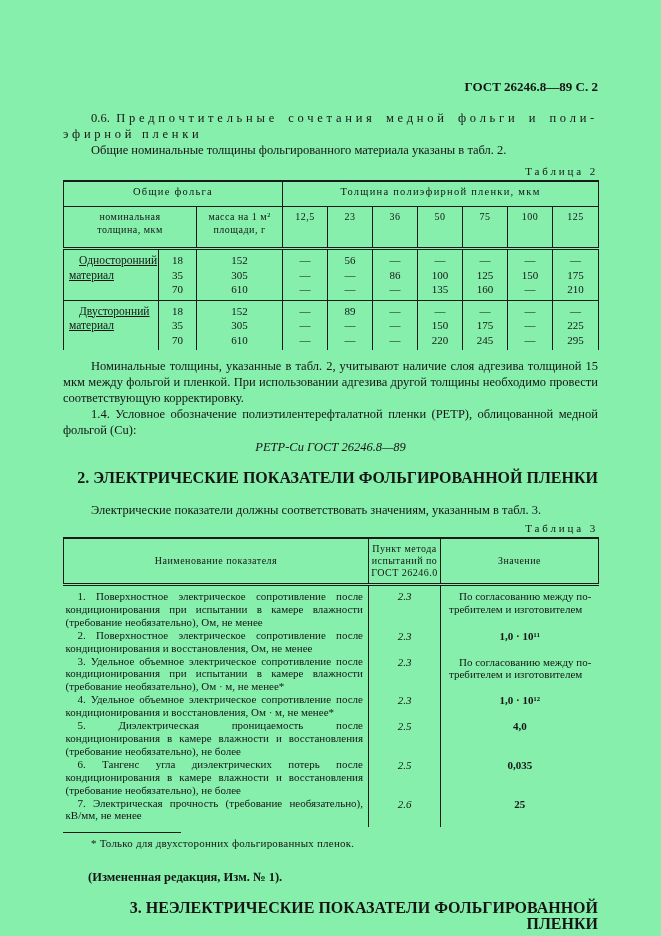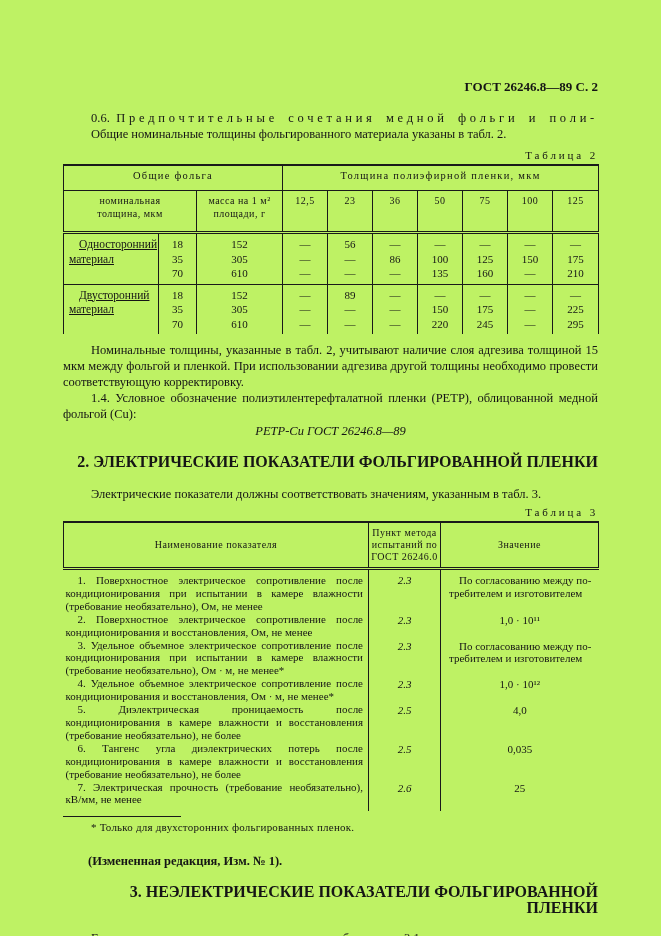--- a/index.html
+++ b/index.html
@@ -1,17 +1,17 @@
 <!DOCTYPE html>
 <html lang="ru"><head>
 <meta charset="utf-8">
 <style>
   html,body { margin:0; padding:0; background:#e8e8e8; }
   .page {
-    width:661px; height:936px; margin:0 auto; background:#bef264;
+    width:661px; height:936px; margin:0 auto; background:#86efac;
     font-family:"Liberation Serif","DejaVu Serif",serif; color:#151515;
     position:relative; overflow:hidden; box-sizing:border-box;
   }
   .content { position:absolute; left:63px; top:0; width:535px; }
 
   .doc-header { padding-top:80px; text-align:right; font-weight:bold; font-size:13px; line-height:14px; }
 
   .clause13 { margin:16px 0 0; font-size:12.5px; line-height:16px; }
   .c13-l1 { display:block; text-align:justify; text-align-last:justify; text-indent:28px; }
   .spaced { letter-spacing:0.30em; }
@@ -38,21 +38,21 @@
   
   .t3 { border-top:2px solid #1a1a1a; margin-top:1px; }
   .t3 th { border:1px solid #1a1a1a; border-top:none; border-bottom:3px double #1a1a1a;
            font-weight:normal; font-size:10px; letter-spacing:0.05em; vertical-align:middle;
            white-space:pre-line; line-height:12px; padding:3px 2px; height:38px; }
   .t3 td { border-left:1px solid #1a1a1a; border-right:1px solid #1a1a1a; border-top:none; border-bottom:none;
            font-size:11px; line-height:12.9px; vertical-align:top; padding:0; }
   .t3 td.c-name { border-left:none; text-align:justify; text-indent:12px; padding:0 5px 0 2px; }
   .t3 td.c-met  { text-align:center; padding-top:1px;font-style:italic; }
   .t3 td.c-val  { border-right:none; padding:1px 3px 0; }
-  .t3 td.c-val.vnum  { text-align:center; }
+  .t3 td.c-val.vnum  { text-align:center;font-weight:bold; }
   .t3 td.c-val.vtext { text-align:left; text-indent:10px; white-space:pre-line; padding-left:8px; }
   .t3 tbody tr:first-child td { padding-top:4px; }
   .t3 tbody tr:last-child td { padding-bottom:5px; }
 
   .footnote-rule { width:118px; border-top:1px solid #1a1a1a; margin-top:5px; }
   .footnote { margin:4px 0 0; font-size:11px; letter-spacing:0.02em; text-indent:28px; }
   .amendment { margin:21px 0 0; font-size:12.5px; font-weight:bold; text-indent:25px; }
 
   .sec-heading { margin:15px 0 0; text-align:right; font-size:16px; font-weight:bold; line-height:16px; }
   .formula { margin:2px 0 3px; text-align:center; font-style:italic; font-size:12.5px; }
@@ -60,20 +60,21 @@
 </head>
 <body>
 
 <div class="page">
   <div class="content">
 
     <div class="doc-header">ГОСТ 26246.8—89 С. 2</div>
 
     <p class="clause13">
       <span class="c13-l1"><span>0.6.</span> <span class="spaced">Предпочтительные сочетания медной фольги и поли-</span></span>
+      <span class="c13-l2 spaced">эфирной пленки</span>
     </p>
 
     <p class="para">Общие номинальные толщины фольгированного материала указаны в табл. 2.</p>
 
     <div class="table-label">Таблица 2</div>
 
     <table class="t2">
       <colgroup>
         <col style="width:95px">
           <col style="width:38px">

